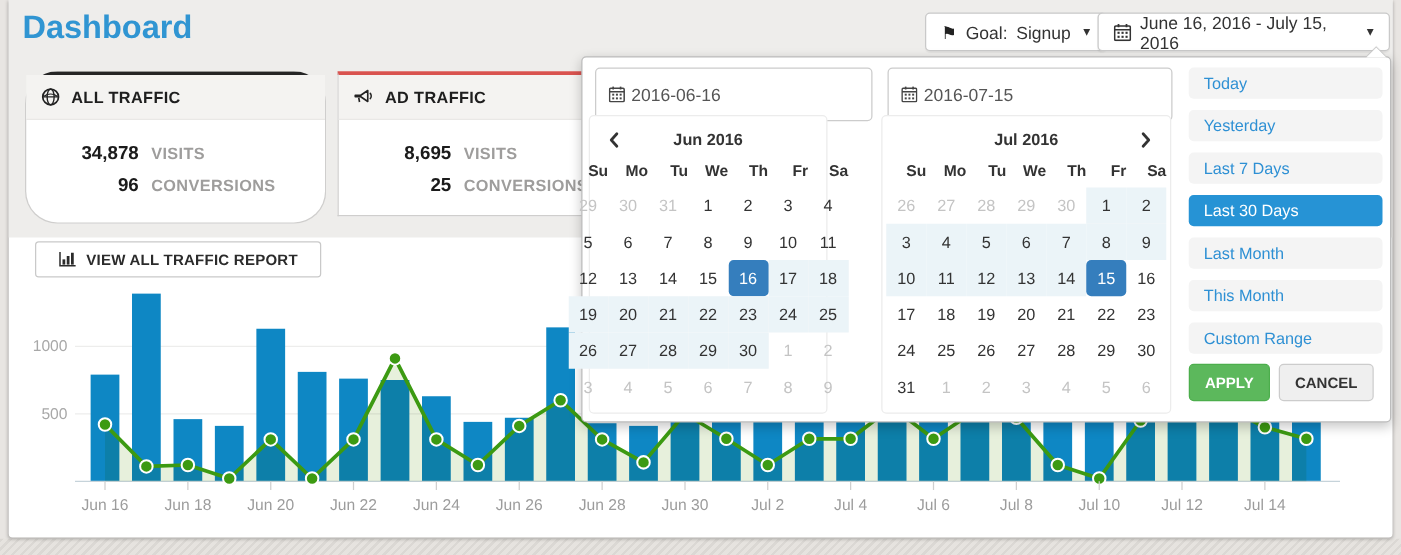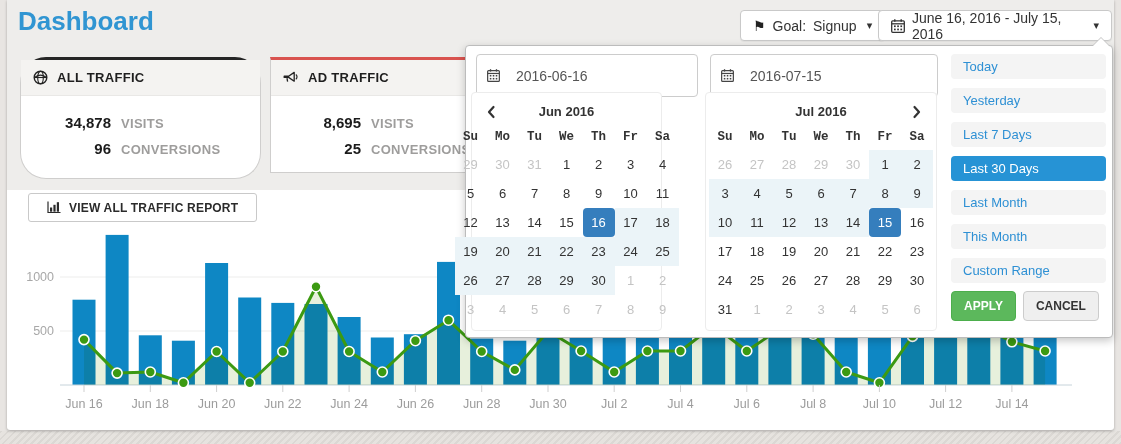--- a/index.html
+++ b/index.html
@@ -67,42 +67,42 @@
   }
   #datepicker .arrow-up {
     position:absolute; top:-8px; left:627px; width:0; height:0;
     border-left:8px solid transparent; border-right:8px solid transparent;
     border-bottom:8px solid #fff;
     filter: drop-shadow(0 -1px 0 #c4c4c4);
   }
   .dp-input {
     position:absolute; top:8px; height:43px; background:#fff;
     border:1px solid #ccc; border-radius:4px;
-    display:flex; align-items:center; gap:16px; padding:0 10px;
+    display:flex; align-items:center; gap:5px; padding:0 10px;
   }
   #dp-input-start { left:10px; width:222px; }
   #dp-input-end   { left:244px; width:228px; }
   .dp-input input {
     border:none; outline:none; background:transparent; width:100%;
     font-family:"Liberation Sans", sans-serif; font-size:14px; color:#555;
   }
   .calendar {
     position:absolute; top:46px; background:#fff;
     border:1px solid #ececec; border-radius:4px; padding:5px 3px 6px;
   }
   #cal-0 { left:5px;   width:191px; }
   #cal-1 { left:239px; width:232px; }
   .cal-head { position:relative; height:27px; line-height:27px; text-align:center;
     font-weight:bold; font-size:13px; color:#333; }
   .cal-nav { position:absolute; top:0; width:24px; height:27px;
     display:flex; align-items:center; justify-content:center; cursor:pointer; }
   .cal-nav.prev { left:4px; } .cal-nav.next { right:4px; }
   .cal-grid { display:grid; grid-template-columns:repeat(7,32px); justify-content:center; }
-  .cal-dow  { height:25px; line-height:25px; text-align:center; font-weight:bold;
-    font-size:12.5px; color:#333;font-family:Liberation Mono, monospace; }
+  .cal-dow  { height:25px; line-height:25px; text-align:right; font-weight:bold;
+    font-size:12.5px; color:#333; }
   .cal-cell { height:29px; line-height:29px; text-align:center; font-size:13px;
     color:#333; border-radius:4px; cursor:pointer; }
   .cal-cell.muted  { color:#c4c4c4; }
   .cal-cell.range  { background:#ebf4f8; border-radius:0; }
   .cal-cell.active { background:#357ebd; color:#fff; border-radius:4px; }
 
   #ranges { position:absolute; left:485px; top:8px; }
   .range-item {
     width:155px; height:25px; line-height:25px; padding-left:12px; margin-bottom:9px;
     background:#f4f4f4; border-radius:4px; color:#2e90d4; font-size:13px; cursor:pointer;

